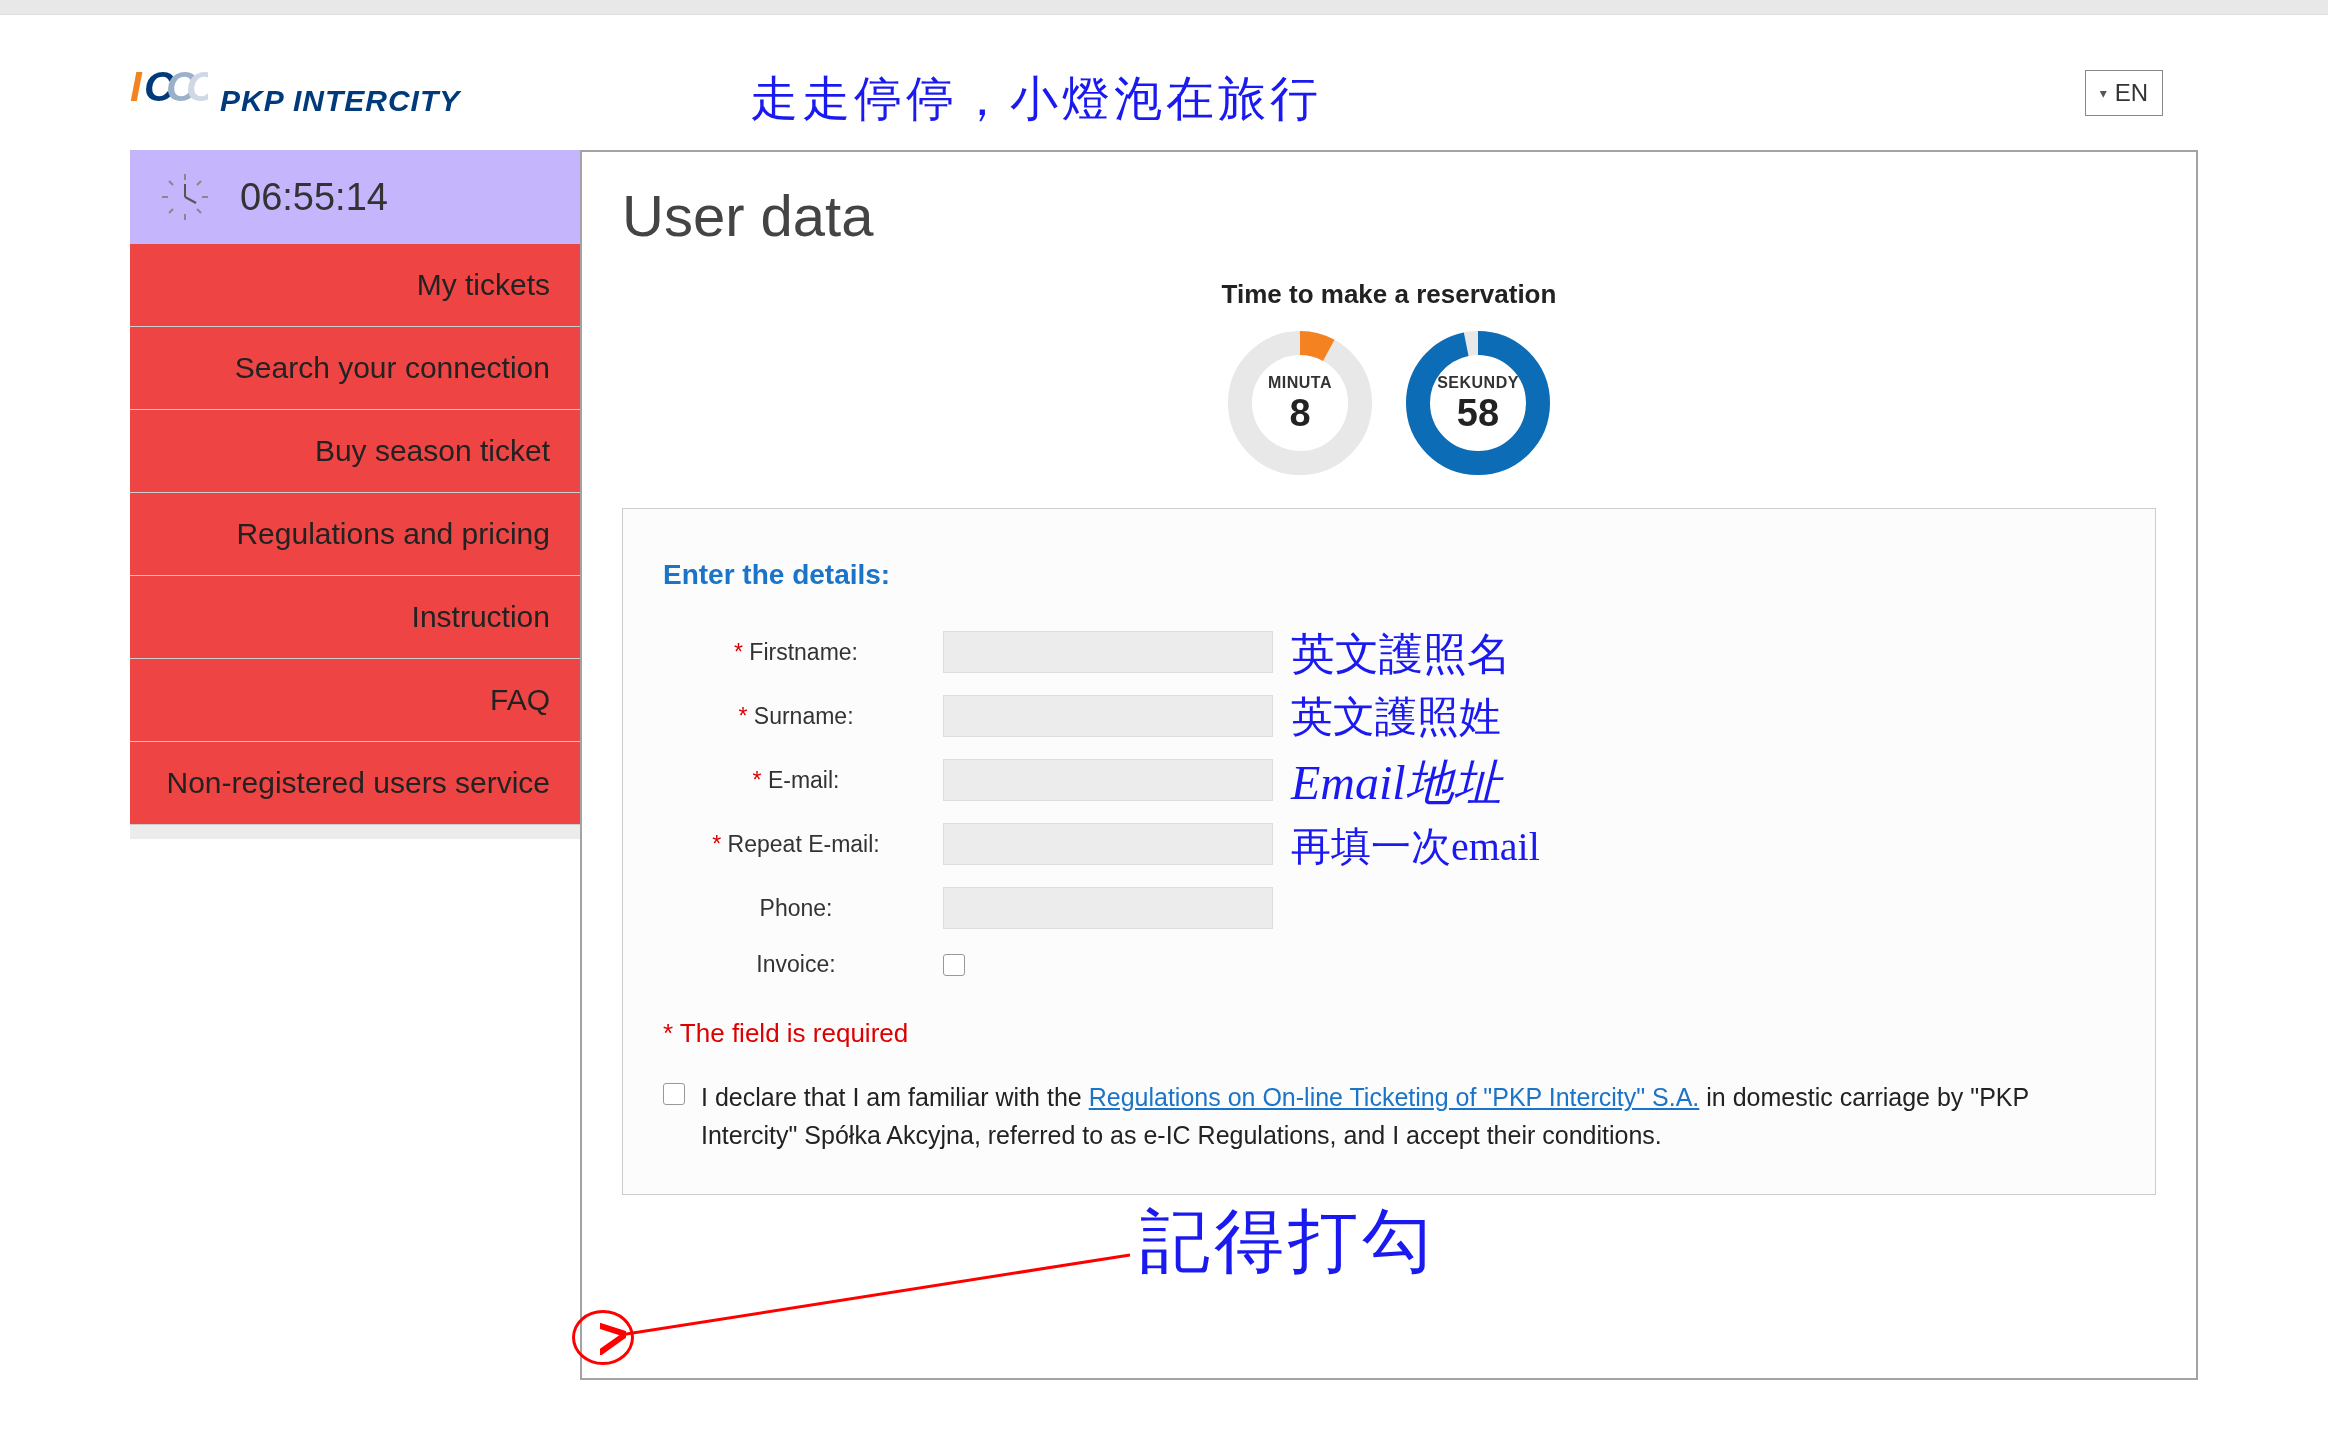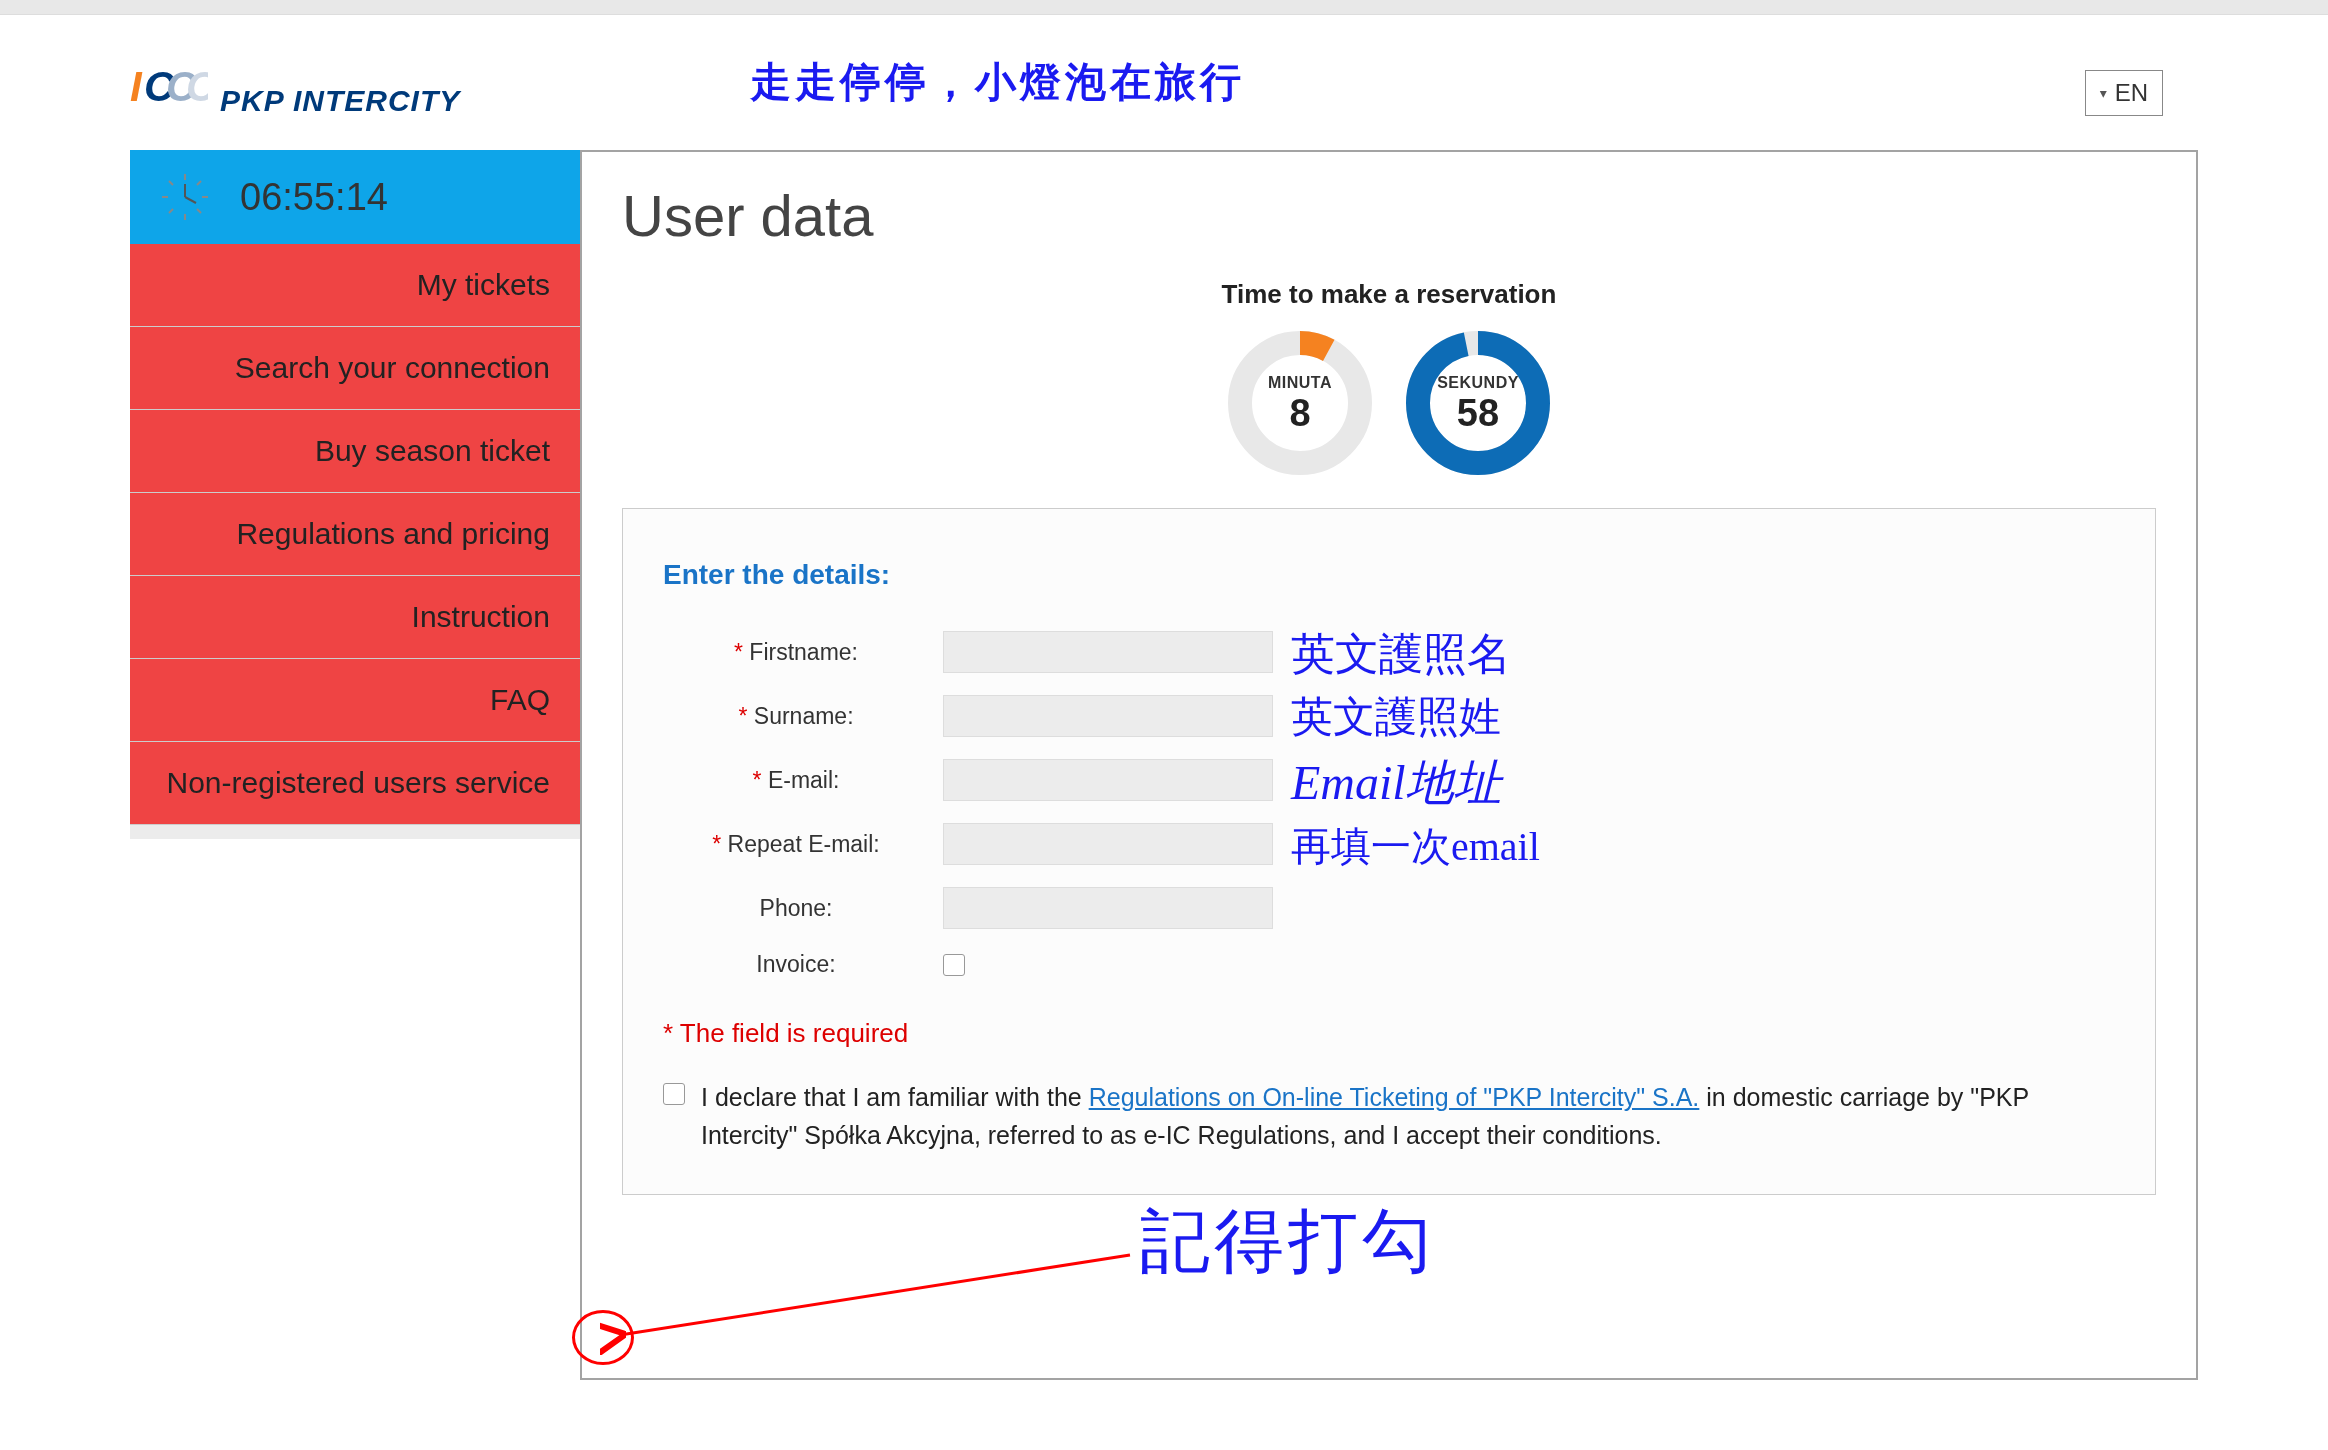--- a/index.html
+++ b/index.html
@@ -1,26 +1,26 @@
 <!DOCTYPE html>
 <html><head>
 <meta charset="utf-8">
 <style>
 * { margin:0; padding:0; box-sizing:border-box; }
 body { font-family: Arial, Helvetica, sans-serif; background:#fff; color:#333; width:2328px; height:1450px; position:relative; overflow:hidden; }
 .topbar { height:15px; background:#e8e8e8; width:100%; border-bottom:1px solid #ddd; }
 .header { display:flex; align-items:center; padding:30px 130px 20px 130px; position:relative; height:135px; }
 .logo-block { display:flex; align-items:center; gap:12px; }
 .logo-text { font-size:30px; font-weight:bold; font-style:italic; color:#003a7a; letter-spacing:1px;margin-top:26px; }
-.hand-title { position:absolute; left:750px; top:40px; font-family: "Brush Script MT", cursive; font-size:41px; color:#1a1af0; font-weight:700; letter-spacing:4px; }
+.hand-title { position:absolute; left:750px; top:52px; font-family: "Brush Script MT", cursive; font-size:48px; color:#1a1af0; font-weight:400; letter-spacing:4px; }
 .lang-select { position:absolute; right:165px; top:55px; border:1px solid #888; padding:8px 14px; font-size:24px; display:flex; align-items:center; gap:8px; cursor:pointer; background:#fff; }
 .lang-select .caret { font-size:14px; color:#555; }
 .container { display:flex; padding:0 130px; gap:0; align-items:flex-start; }
 .sidebar { width:450px; flex-shrink:0; }
-.clock-row { background:#0ea5e9; padding:22px 30px; display:flex; align-items:center; gap:30px; font-size:38px; color:#333; }
+.clock-row { background:#c4b5fd; padding:22px 30px; display:flex; align-items:center; gap:30px; font-size:38px; color:#333; }
 .clock-icon { width:50px; height:50px; position:relative; }
 .clock-icon svg { width:100%; height:100%; }
 .nav-item { padding:24px 30px; font-size:30px; color:#222; border-bottom:1px solid #ccc; cursor:pointer; background:#ef4444;text-align:right; }
 .sidebar-bottom { height:14px; background:#ececec; }
 .main { flex:1; border:2px solid #a3a3a3; padding:30px 40px 0 40px; min-height:1230px; position:relative; }
 .page-title { font-size:58px; font-weight:300; color:#444; margin-bottom:30px; }
 .timer-block { text-align:center; margin-bottom:30px; }
 .timer-label { font-size:26px; color:#222; margin-bottom:18px; font-weight:bold; }
 .dials { display:flex; justify-content:center; gap:28px; }
 .dial { width:150px; height:150px; position:relative; }

